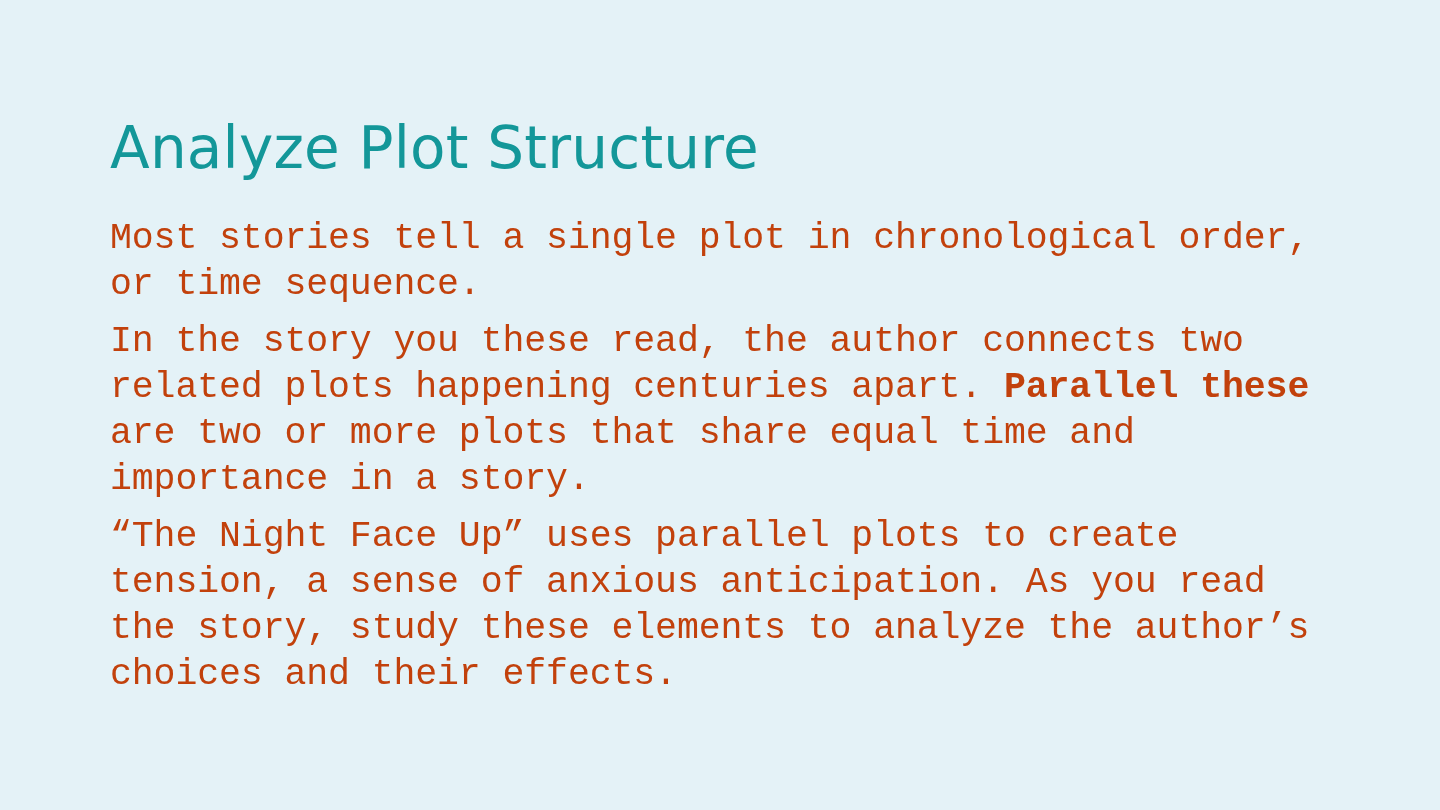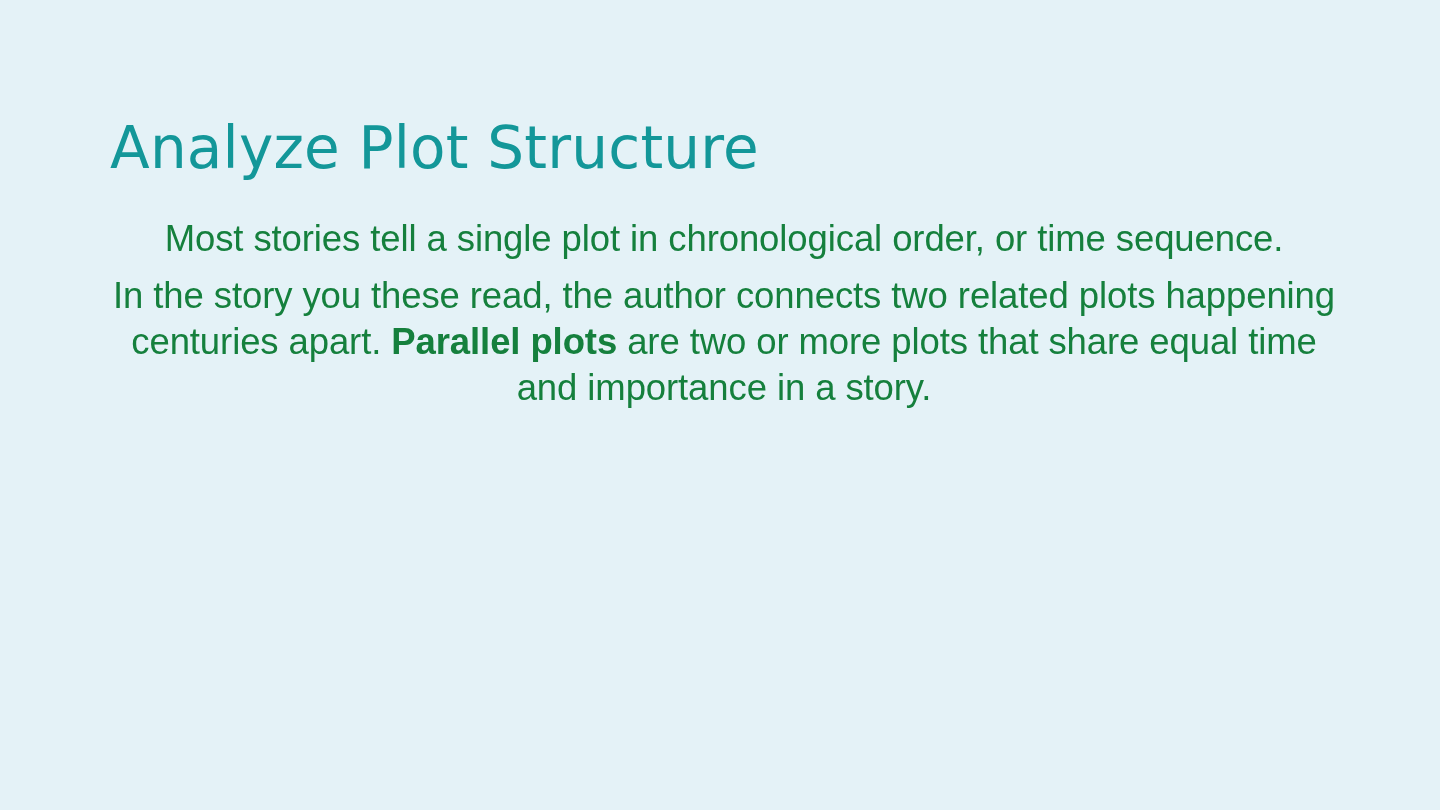--- a/index.html
+++ b/index.html
@@ -34,44 +34,45 @@
     letter-spacing: 0.2px;
     white-space: nowrap;
   }
   .body-block {
     position: absolute;
     left: 110px;
     top: 216px;
     width: 1228px;
   }
   .body-para {
-    color: #15803d;
-    font-family: Liberation Sans, sans-serif;
+    color: #c2410c;
+    font-family: Liberation Mono, monospace;
     font-size: 36.5px;
     font-weight: 400;
     line-height: 46px;
     margin: 0 0 11px 0;
-    text-align: center;
+    text-align: left;
     letter-spacing: -0.1px;
   }
   .body-para:last-child {
     margin-bottom: 0;
   }
   .strong-term {
     font-weight: 700;
   }
 </style>
 </head>
 <body>
 
 <div class="slide">
 
   <h1 class="slide-title">Analyze Plot Structure</h1>
 
   <div class="body-block">
 
     <p class="body-para">Most stories tell a single plot in chronological order, or time sequence.</p>
 
-    <p class="body-para"><span>In the story you these read, the author connects two related plots happening centuries apart. </span><span class="strong-term">Parallel plots</span><span> are two or more plots that share equal time and importance in a story.</span></p>
+    <p class="body-para"><span>In the story you these read, the author connects two related plots happening centuries apart. </span><span class="strong-term">Parallel these</span><span> are two or more plots that share equal time and importance in a story.</span></p>
 
+    <p class="body-para">“The Night Face Up” uses parallel plots to create tension, a sense of anxious anticipation. As you read the story, study these elements to analyze the author’s choices and their effects.</p>
 
   </div>
 </div>
 
 </body></html>

